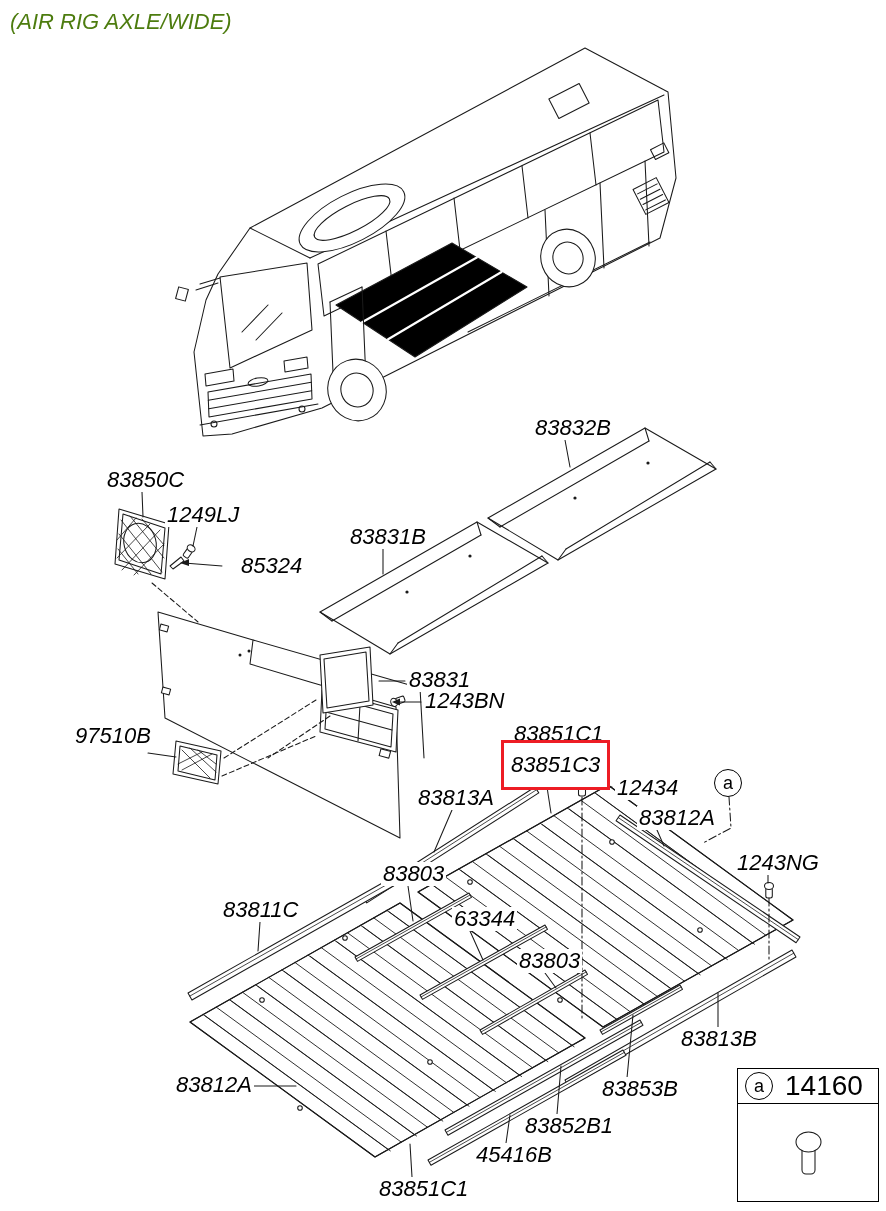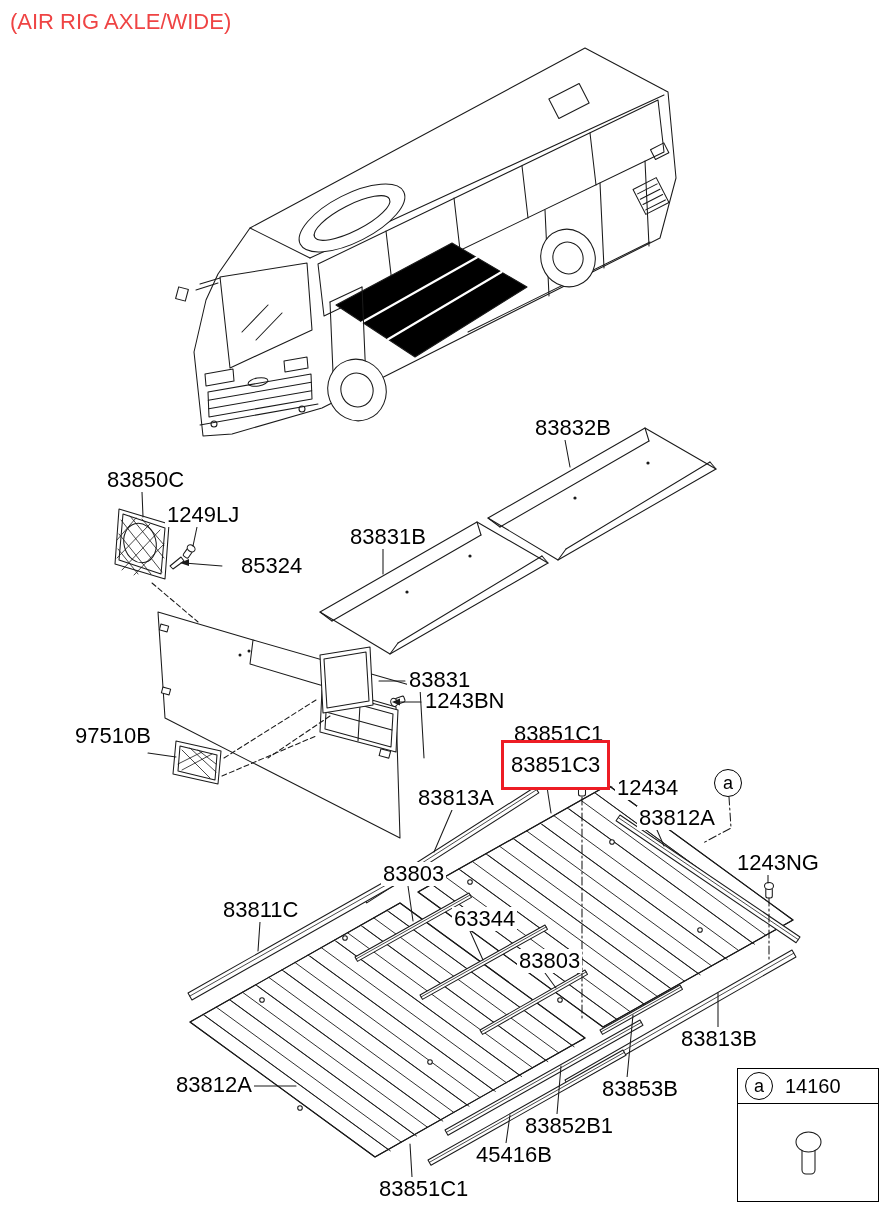--- a/index.html
+++ b/index.html
@@ -10,34 +10,34 @@
   #art line,#art polyline,#art path,#art polygon,#art rect,#art ellipse,#art circle{
       stroke:var(--line);stroke-width:1.05;fill:none;stroke-linejoin:round;stroke-linecap:round;}
   #art .w{fill:#ffffff;}
   #art .b{fill:#000000;}
   #art .dot{fill:var(--line);stroke:none;}
   #art .wl{stroke:#ffffff;stroke-width:2.2;}
   #art .dd{stroke-dasharray:8 3 2 3;}
   #art .da{stroke-dasharray:5 3;}
   #art .thin{stroke-width:0.8;}
   .lbl{position:absolute;font-size:22px;line-height:24px;color:#000;white-space:nowrap;
-       background:var(--bg);padding:0 2px;}
-  .title{position:absolute;left:10px;top:9px;font-size:22px;color:#ef4444;white-space:nowrap;}
+       background:var(--bg);padding:0 2px;font-style:italic;}
+  .title{position:absolute;left:10px;top:9px;font-size:22px;color:#4d7c0f;white-space:nowrap;font-style:italic;}
   .redbox{position:absolute;left:501px;top:740px;border:3px solid var(--red);
           padding:10px 7px;background:var(--bg);}
   .redbox .lbl{position:static;padding:0;background:transparent;}
   .callout-circle{position:absolute;width:26px;height:26px;border:1.6px solid #000;
        border-radius:50%;display:flex;align-items:center;justify-content:center;
        font-size:18px;color:#000;background:var(--bg);}
   .legend{position:absolute;left:737px;top:1068px;width:142px;height:134px;
           border:1.6px solid #000;background:transparent;box-sizing:border-box;}
   .legend-header{height:35px;border-bottom:1.6px solid #000;display:flex;
           align-items:center;gap:12px;padding-left:7px;box-sizing:border-box;}
   .legend-header .callout-circle{position:static;flex:0 0 auto;}
-  .legend-part{font-size:20px;color:#000;}
+  .legend-part{font-size:28px;color:#000;}
 </style>
 </head>
 <body>
 
 <div id="page">
 
 <svg id="art" width="886" height="1211" viewBox="0 0 886 1211">
 
   <g>
     <path class="w" d="M250,228 L585,48 L668,92 L676,178 L660,238 L322,408 L232,434 L203,436 L194,352 L206,300 L218,274 Z"></path>

